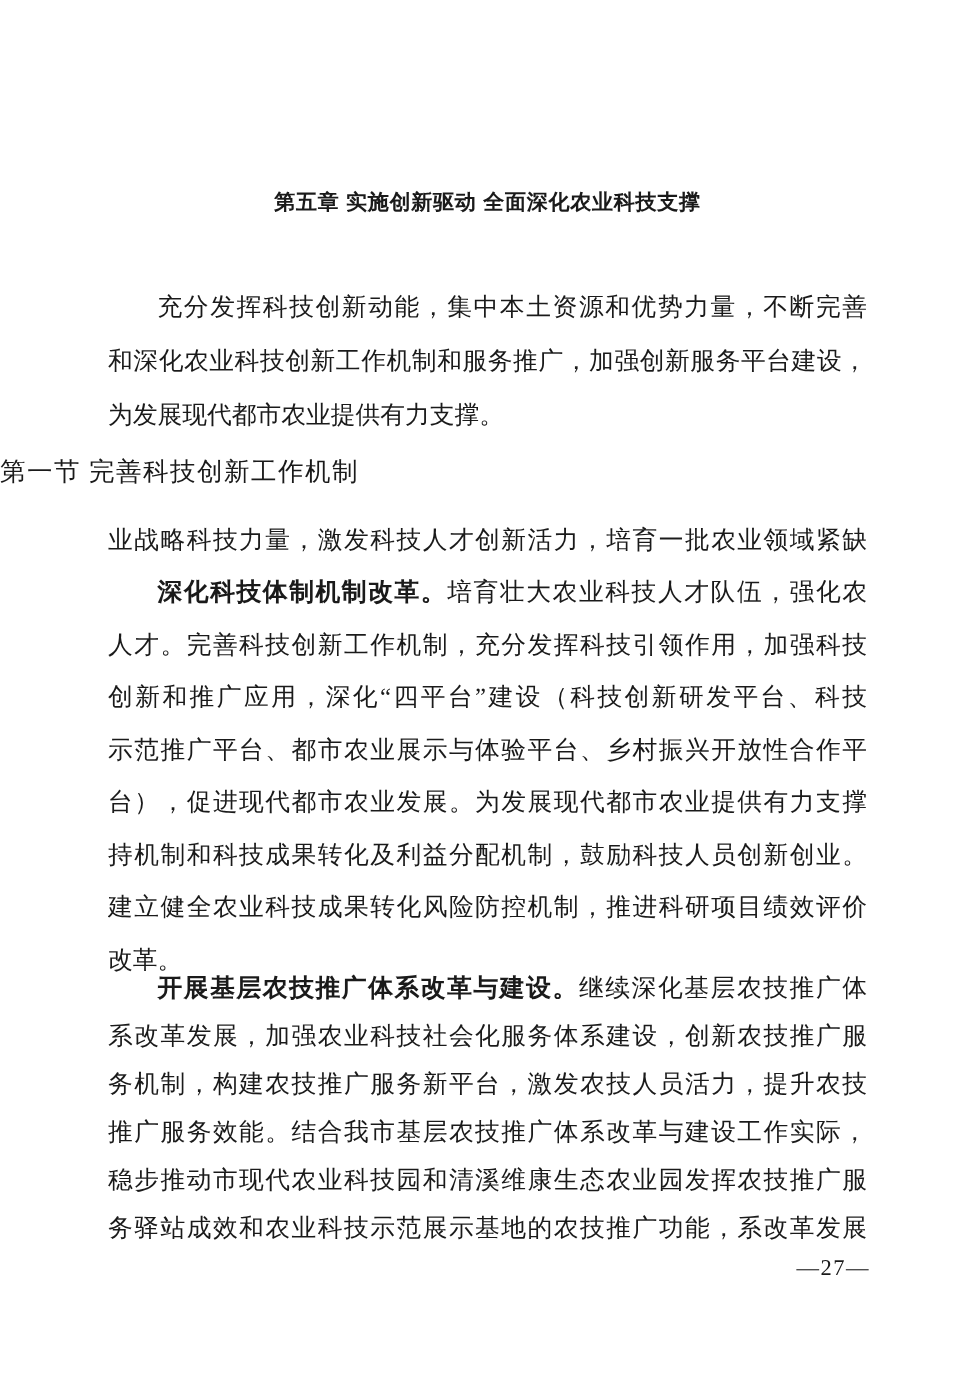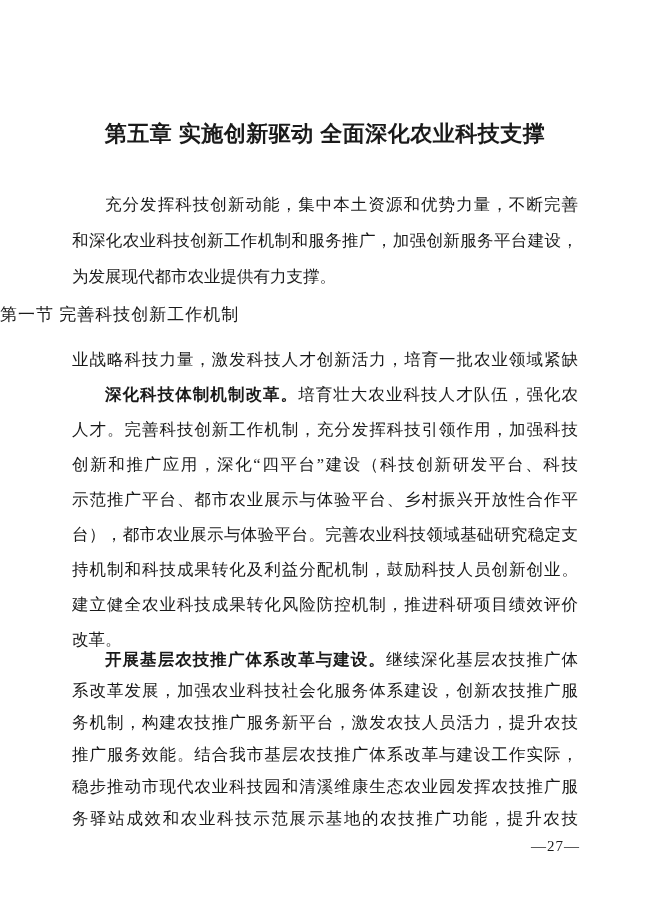--- a/index.html
+++ b/index.html
@@ -17,21 +17,21 @@
     overflow: hidden;
   }
   .chapter-title {
     position: absolute;
     top: 120px;
     left: 0;
     width: 100%;
     text-align: center;
     font-family: "Liberation Sans", sans-serif;
     font-weight: 700;
-    font-size: 22px;
+    font-size: 14px;
     line-height: 28px;
     letter-spacing: 0.5px;
     white-space: pre;
   }
   .section-title {
     position: absolute;
     top: 300px;
     left: 0;
     width: 100%;
     text-align: left;
@@ -90,29 +90,29 @@
     </div>
 
   <div class="section-title">第一节 完善科技创新工作机制</div>
 
   <div class="para" id="para-1">
       <div class="line">业战略科技力量，激发科技人才创新活力，培育一批农业领域紧缺</div>
       <div class="line indent"><span class="lead">深化科技体制机制改革。</span>培育壮大农业科技人才队伍，强化农</div>
       <div class="line">人才。完善科技创新工作机制，充分发挥科技引领作用，加强科技</div>
       <div class="line">创新和推广应用，深化“四平台”建设（科技创新研发平台、科技</div>
       <div class="line">示范推广平台、都市农业展示与体验平台、乡村振兴开放性合作平</div>
-      <div class="line">台），都市农业展示与体验平台。完善农业科技领域基础研究稳定支</div>
+      <div class="line">台），促进现代都市农业发展。为发展现代都市农业提供有力支撑</div>
       <div class="line">持机制和科技成果转化及利益分配机制，鼓励科技人员创新创业。</div>
       <div class="line">建立健全农业科技成果转化风险防控机制，推进科研项目绩效评价</div>
       <div class="line last">改革。</div>
     </div>
 
   <div class="para" id="para-2">
       <div class="line indent"><span class="lead">开展基层农技推广体系改革与建设。</span>继续深化基层农技推广体</div>
       <div class="line">系改革发展，加强农业科技社会化服务体系建设，创新农技推广服</div>
       <div class="line">务机制，构建农技推广服务新平台，激发农技人员活力，提升农技</div>
       <div class="line">推广服务效能。结合我市基层农技推广体系改革与建设工作实际，</div>
       <div class="line">稳步推动市现代农业科技园和清溪维康生态农业园发挥农技推广服</div>
-      <div class="line">务驿站成效和农业科技示范展示基地的农技推广功能，提升农技</div>
+      <div class="line">务驿站成效和农业科技示范展示基地的农技推广功能，系改革发展</div>
     </div>
 
   <div class="page-number">—27—</div>
 </div>
 
 </body></html>

